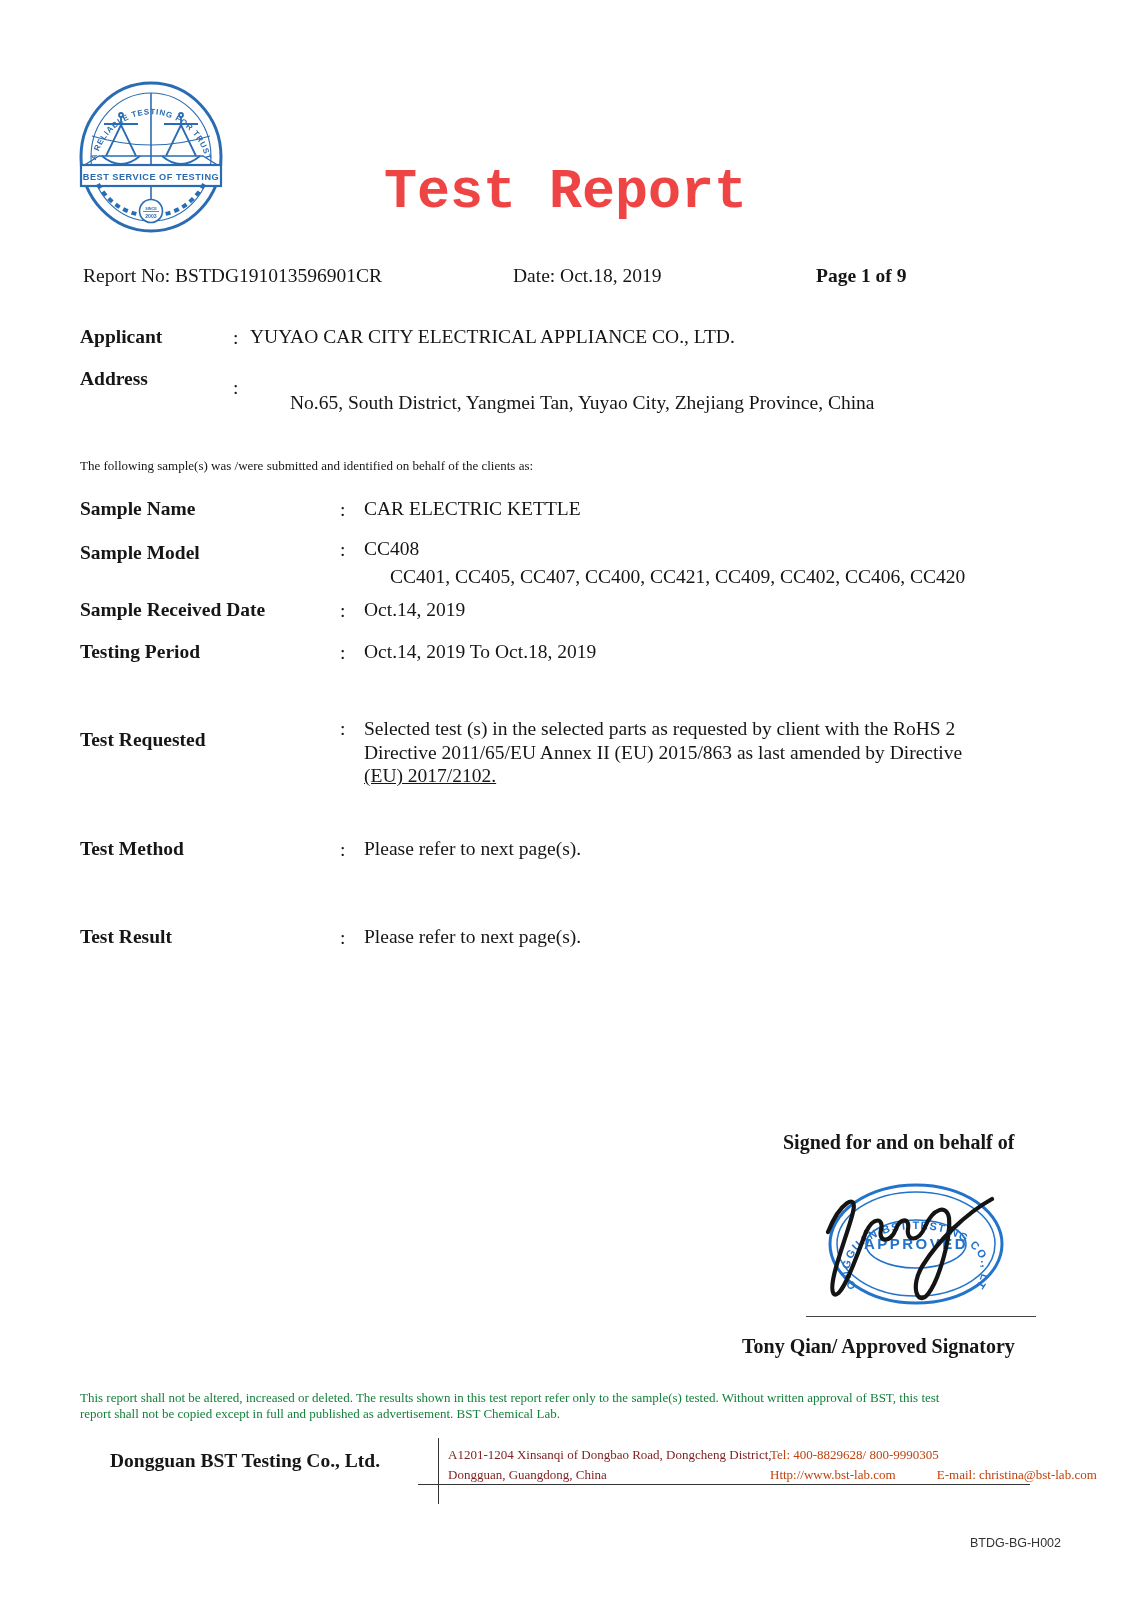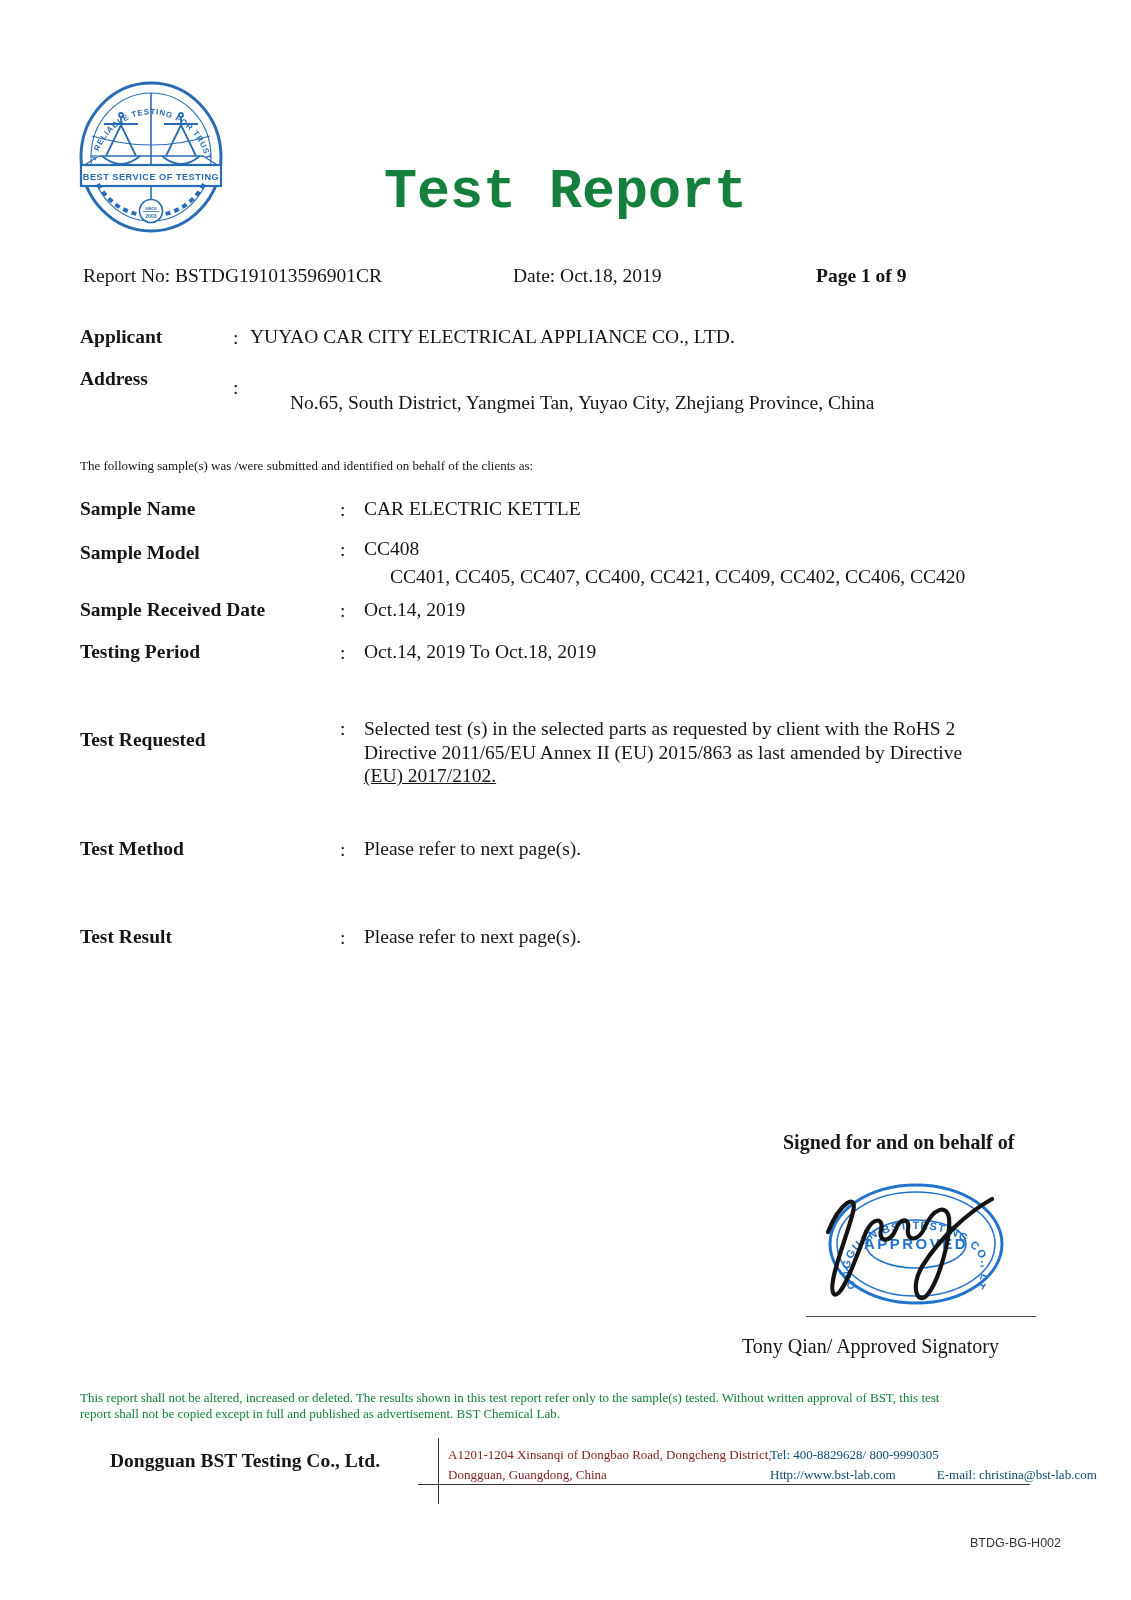--- a/index.html
+++ b/index.html
@@ -12,48 +12,48 @@
     color:#161616;
     overflow:hidden;
   }
   .abs { position:absolute; }
   .nw { white-space:nowrap; }
 
   .doc-title {
     position:absolute; left:384px; top:161px;
     font-family:"Liberation Mono", monospace;
     font-weight:bold; font-size:55px; letter-spacing:0px;
-    white-space:nowrap; color:#15803d;
+    white-space:nowrap; color:#ef4444;
   }
 
   .meta { font-size:19.5px; }
 
   .row { position:absolute; left:80px; width:980px; font-size:19.5px; }
   .row .lbl { position:absolute; left:0; top:0; font-weight:bold; white-space:nowrap; }
   .row .colon { position:absolute; top:1px; white-space:pre; }
   .row .val { position:absolute; top:0; white-space:nowrap; }
   .row.cA .colon { left:153px; }
   .row.cA .val { left:170px; }
   .row.cB .colon { left:260px; }
   .row.cB .val { left:284px; }
   .row .val.wrapped { white-space:normal; width:660px; line-height:23.5px; }
 
   .intro { position:absolute; left:80px; top:458px; font-size:13px; white-space:nowrap; }
 
   .signed-for { position:absolute; left:783px; top:1131px; font-size:20px; font-weight:bold; white-space:nowrap; }
   .sign-rule { position:absolute; left:806px; top:1316px; width:230px; height:0; border-top:1.6px solid #444; }
-  .signatory { position:absolute; left:742px; top:1335px; font-size:20px; font-weight:normal; white-space:nowrap; }
+  .signatory { position:absolute; left:742px; top:1335px; font-size:20px; font-weight:bold; white-space:nowrap; }
 
   .disclaimer { position:absolute; left:80px; top:1390px; font-size:13px; line-height:15.5px; color:#15803d; }
 
   .footer-company { position:absolute; left:110px; top:1450px; font-size:19.5px; font-weight:bold; white-space:nowrap;text-align:center; }
   .footer-vline { position:absolute; left:438px; top:1438px; height:66px; width:0; border-left:1.6px solid #333; }
   .footer-hline { position:absolute; left:418px; top:1484px; width:612px; height:0; border-top:1.6px solid #333; }
   .footer-addr { position:absolute; left:448px; top:1445px; font-size:13px; line-height:19.5px; color:#7f1d1d; }
-  .footer-contact { position:absolute; left:770px; top:1445px; font-size:13px; line-height:19.5px; color:#0c4a6e; white-space:nowrap; }
+  .footer-contact { position:absolute; left:770px; top:1445px; font-size:13px; line-height:19.5px; color:#c2410c; white-space:nowrap; }
   .footer-contact .email { margin-left:38px; }
   .doc-code { position:absolute; left:970px; top:1536px; font-family:"Liberation Sans", sans-serif; font-size:12.5px; color:#333; }
 </style>
 </head>
 <body>
 
 <div class="page">
 
   <svg class="abs" style="left:75px; top:78px;" width="152" height="158" viewBox="0 0 152 158">
     <g fill="none" stroke="#2a6cb3">

